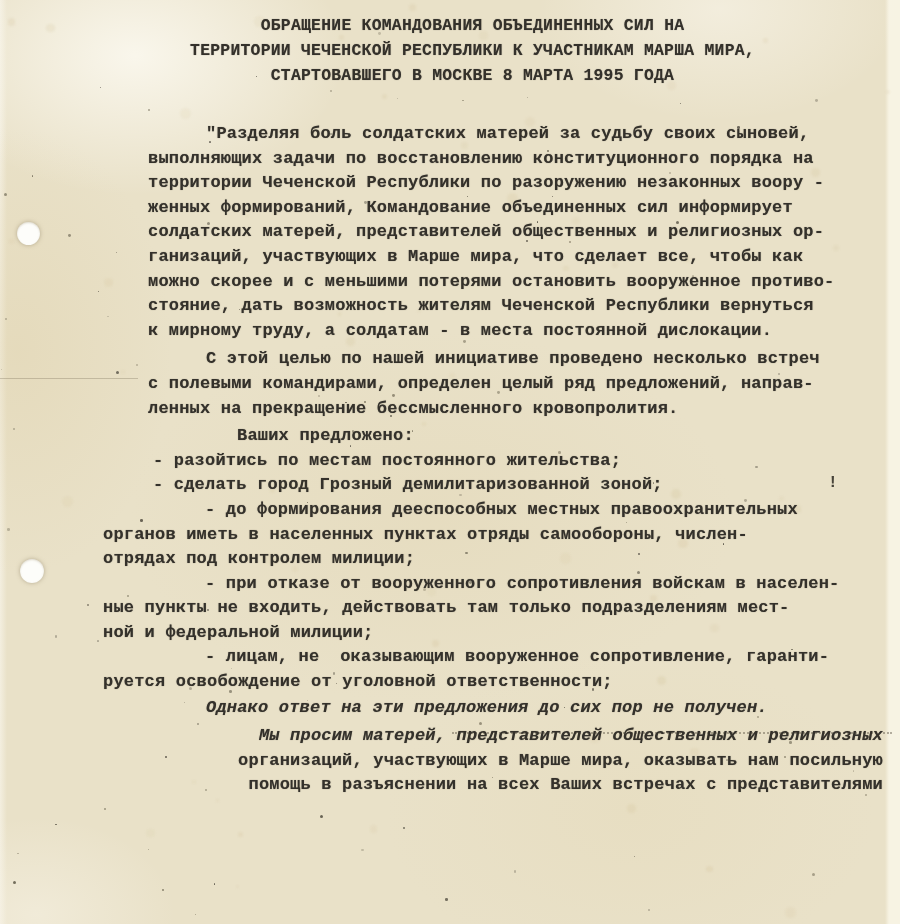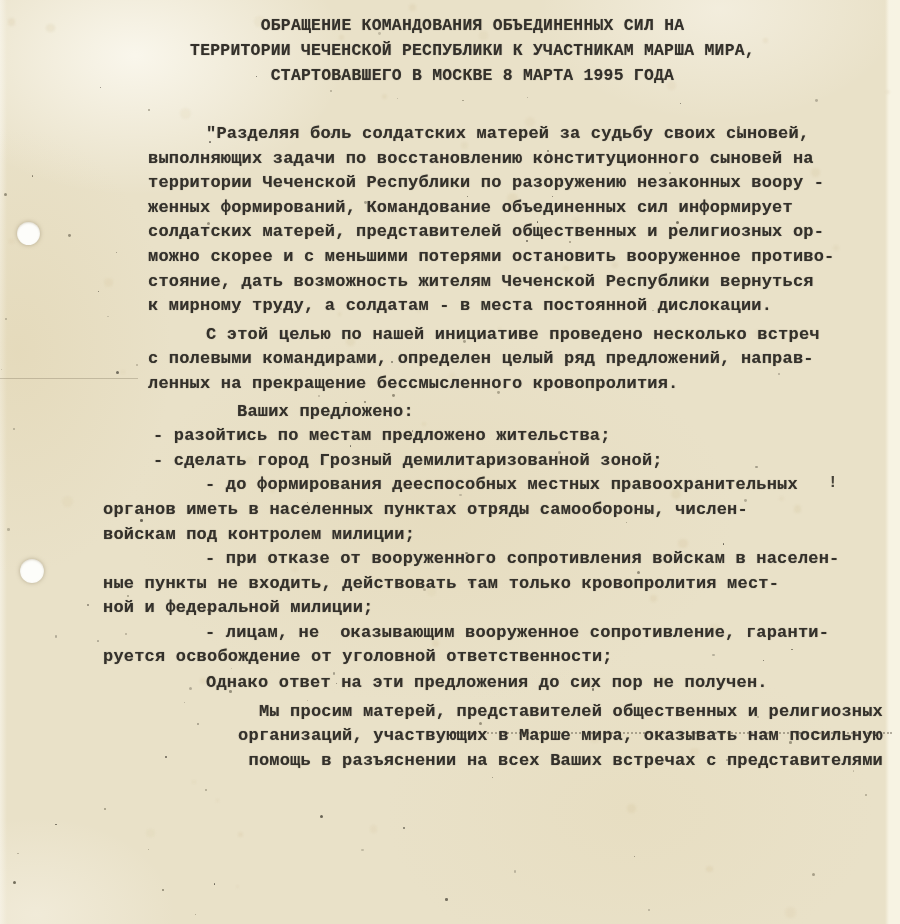--- a/index.html
+++ b/index.html
@@ -63,21 +63,21 @@
     height:24.6px;line-height:24.6px;white-space:pre;
     font-size:17px;letter-spacing:0.2px;
   }
   
   .b-para_wide{margin-left:45px;text-indent:58px;}
   .b-para_wide .line{text-indent:0;}
   .b-para_wide .line:first-child{text-indent:58px;}
   .b-label{margin-left:134px;}
   .b-item_short{margin-left:50px;}
   .b-item_long .line:first-child{text-indent:102px;}
-  .b-para_flush .line:first-child{text-indent:103px;}
+  .b-para_flush .line:first-child{text-indent:103px;font-style:italic;}
   
   #doc-body > .block:nth-child(2){margin-top:4px;}
   #doc-body > .block:nth-child(3){margin-top:3px;}
   #doc-body > .block:nth-child(9){margin-top:1px;}
   #doc-body > .block:nth-child(10){margin-top:4px;text-align:right;}
   #doc-body > .block:nth-child(11){margin-top:5px;}
   #doc-body > .block:nth-child(12){margin-top:2px;}
   #doc-body > .block:nth-child(13){margin-top:2px;}
 </style>
 </head>
@@ -275,50 +275,51 @@
 
 <div id="title-block" class="ink">
   <div class="line">ОБРАЩЕНИЕ КОМАНДОВАНИЯ ОБЪЕДИНЕННЫХ СИЛ НА</div>
   <div class="line">ТЕРРИТОРИИ ЧЕЧЕНСКОЙ РЕСПУБЛИКИ К УЧАСТНИКАМ МАРША МИРА,</div>
   <div class="line">СТАРТОВАВШЕГО В МОСКВЕ 8 МАРТА 1995 ГОДА</div>
 </div>
 
 <div id="doc-body" class="ink">
     <div class="block b-para_wide">
       <div class="line">"Разделяя боль солдатских матерей за судьбу своих сыновей,</div>
-      <div class="line">выполняющих задачи по восстановлению конституционного сыновей на</div>
+      <div class="line">выполняющих задачи по восстановлению конституционного порядка на</div>
       <div class="line">территории Чеченской Республики по разоружению незаконных воору -</div>
       <div class="line">женных формирований, Командование объединенных сил информирует</div>
       <div class="line">солдатских матерей, представителей общественных и религиозных ор-</div>
+      <div class="line">ганизаций, участвующих в Марше мира, что сделает все, чтобы как</div>
       <div class="line">можно скорее и с меньшими потерями остановить вооруженное противо-</div>
       <div class="line">стояние, дать возможность жителям Чеченской Республики вернуться</div>
       <div class="line">к мирному труду, а солдатам - в места постоянной дислокации.</div>
     </div>
     <div class="block b-para_wide">
       <div class="line">С этой целью по нашей инициативе проведено несколько встреч</div>
       <div class="line">с полевыми командирами, определен целый ряд предложений, направ-</div>
       <div class="line">ленных на прекращение бессмысленного кровопролития.</div>
     </div>
     <div class="block b-label">
       <div class="line">Ваших предложено:</div>
     </div>
     <div class="block b-item_short">
-      <div class="line">- разойтись по местам предложено жительства;</div>
+      <div class="line">- разойтись по местам постоянного жительства;</div>
     </div>
     <div class="block b-item_short">
       <div class="line">- сделать город Грозный демилитаризованной зоной;</div>
     </div>
     <div class="block b-item_long">
       <div class="line">- до формирования дееспособных местных правоохранительных</div>
       <div class="line">органов иметь в населенных пунктах отряды самообороны, числен-</div>
-      <div class="line">войскам под контролем милиции;</div>
+      <div class="line">отрядах под контролем милиции;</div>
     </div>
     <div class="block b-item_long">
       <div class="line">- при отказе от вооруженного сопротивления войскам в населен-</div>
-      <div class="line">ные пункты не входить, действовать там только кровопролития мест-</div>
+      <div class="line">ные пункты не входить, действовать там только подразделениям мест-</div>
       <div class="line">ной и федеральной милиции;</div>
     </div>
     <div class="block b-item_long">
       <div class="line">- лицам, не  оказывающим вооруженное сопротивление, гаранти-</div>
       <div class="line">руется освобождение от уголовной ответственности;</div>
     </div>
     <div class="block b-para_flush">
       <div class="line">Однако ответ на эти предложения до сих пор не получен.</div>
     </div>
     <div class="block b-para_flush">

